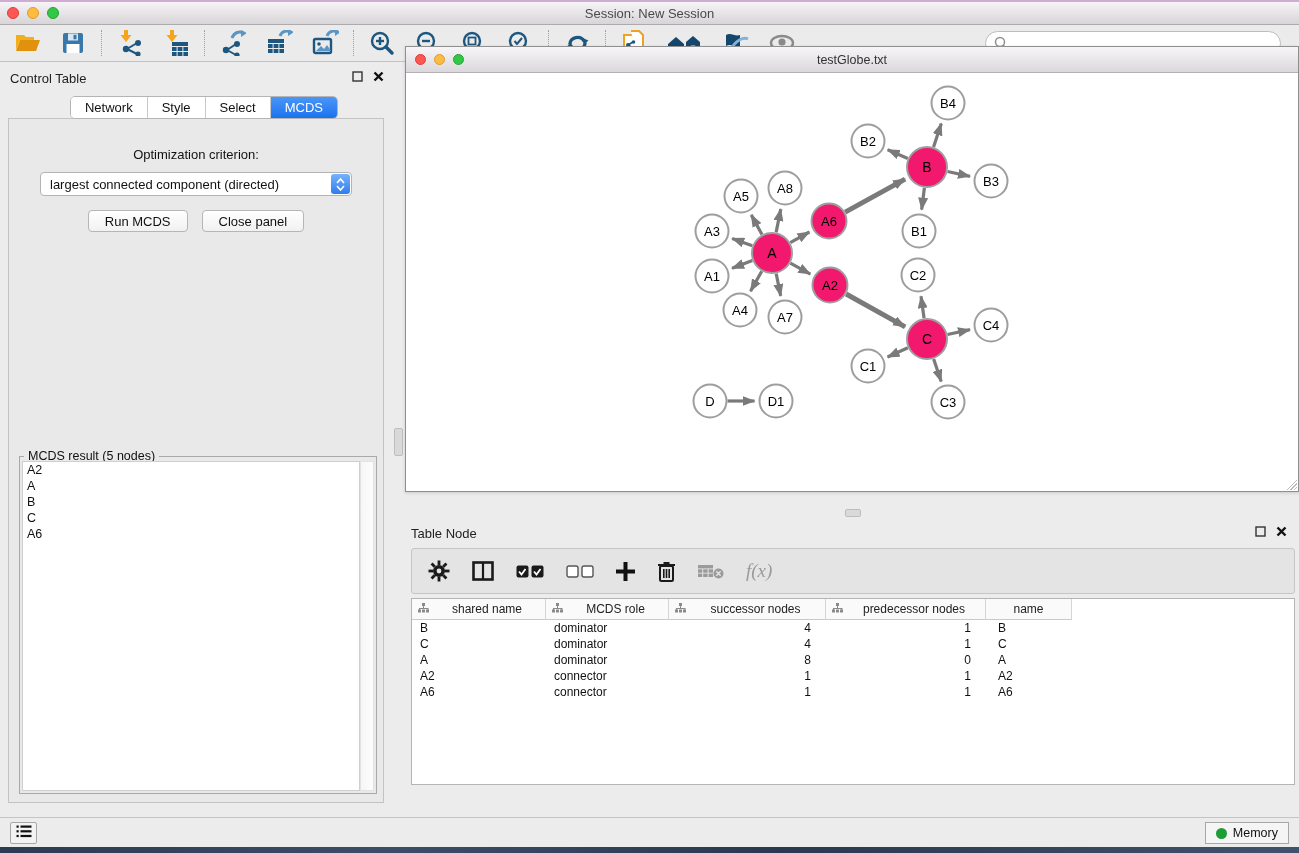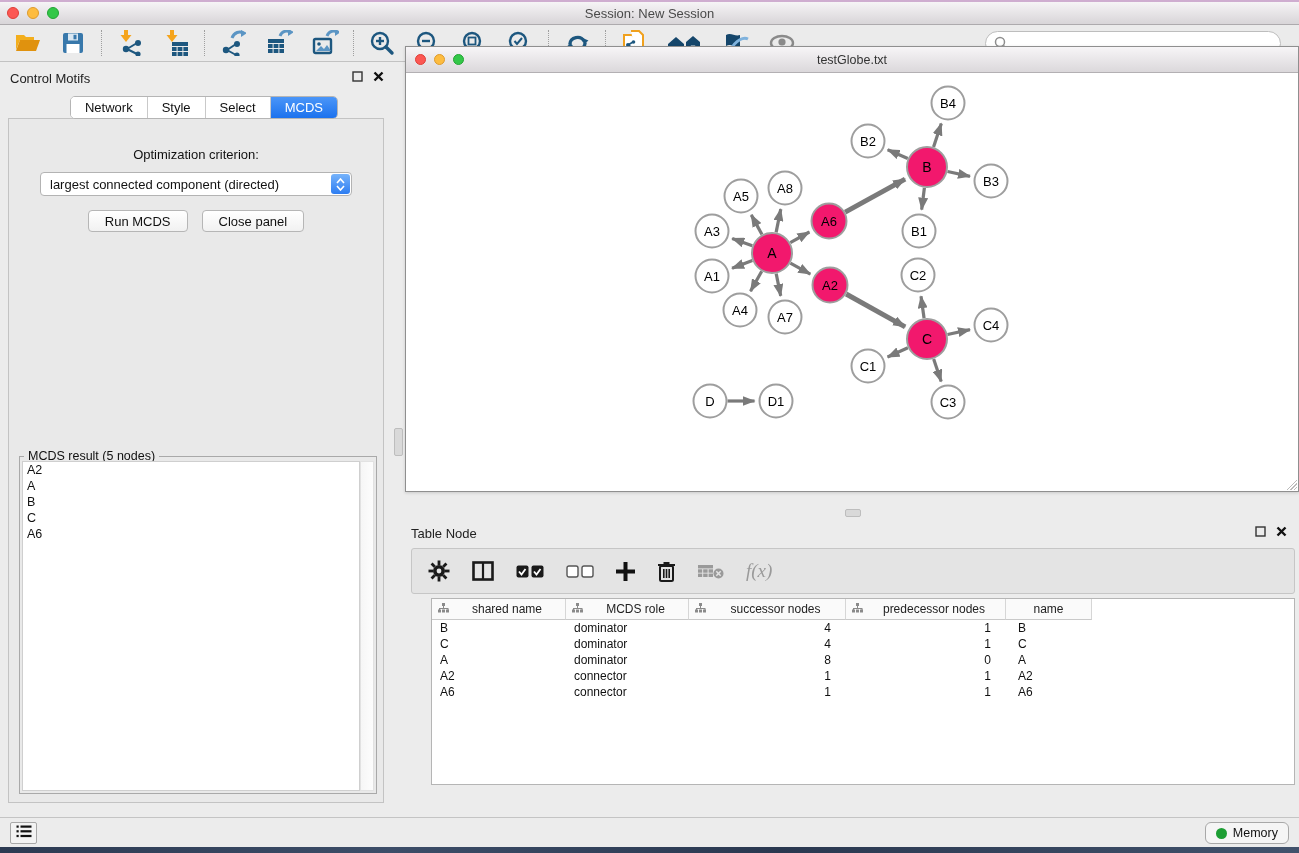--- a/index.html
+++ b/index.html
@@ -80,40 +80,40 @@
   .h-splitter { position:absolute; left:845px; top:509px; width:16px; height:8px;
     background:#d9d9d9; border:1px solid #bdbdbd; border-radius:2px; cursor:ns-resize; }
 
   
   .table-panel { position:absolute; left:399px; top:517px; width:900px; height:300px; }
   .tp-toolbar { position:absolute; left:12px; top:31px; right:4px; height:46px;
     background:#e4e4e4; border:1px solid #c6c6c6; border-radius:3px; display:flex; align-items:center; gap:22px; padding:0 16px; }
   .tp-btn { display:flex; align-items:center; justify-content:center; cursor:pointer; }
   .fx { font-family:"Liberation Serif", serif; font-style:italic; font-size:19px; color:#9a9a9a; }
   .tp-table { position:absolute; left:12px; top:81px; right:4px; height:187px;
-    background:#fff; border:1px solid #b5b5b5; overflow:hidden;margin-left:20px; }
+    background:#fff; border:1px solid #b5b5b5; overflow:hidden; }
   .thead { display:flex; height:21px; font-size:12px; color:#222; }
   .th { display:flex; align-items:center; background:#fafafa; border-right:1px solid #d6d6d6; border-bottom:1px solid #c9c9c9; }
   .th .lbl { flex:1; text-align:center; padding:0 4px; }
   .th .shared-ic { margin-left:6px; }
   .c1 { width:134px; } .c2 { width:123px; } .c3 { width:157px; } .c4 { width:160px; } .c5 { width:86px; }
   .trow { display:flex; height:16px; font-size:12px; color:#111; }
   .td { padding:1px 0; }
   .td.left { padding-left:8px; text-align:left; }
   .td.right { padding-right:15px; text-align:right; }
   .td.name { padding-left:12px; }
   .tp-tabs { position:absolute; left:0; right:0; top:272px; display:flex; justify-content:center; }
 
   
   .statusbar { position:absolute; left:0; top:817px; width:100%; height:30px;
     background:#ececec; border-top:1px solid #c4c4c4; }
   .list-btn { position:absolute; left:10px; top:4px; width:27px; height:22px;
     background:#f3f3f3; border:1px solid #a8a8a8; border-radius:2px; display:flex; align-items:center; justify-content:center; cursor:pointer; }
   .memory-btn { position:absolute; right:10px; top:4px; height:22px; padding:0 10px;
-    background:#f5f5f5; border:1px solid #a8a8a8; border-radius:6px; display:flex; align-items:center; gap:6px; cursor:pointer;justify-content:center; }
+    background:#f5f5f5; border:1px solid #a8a8a8; border-radius:0; display:flex; align-items:center; gap:6px; cursor:pointer;justify-content:center; }
   .memory-dot { width:11px; height:11px; border-radius:50%; background:#1d9e34; }
   .memory-label { font-size:12.5px; color:#111; }
   .desktop-strip { position:absolute; left:0; top:847px; width:100%; height:6px;
     background:linear-gradient(90deg,#2c3a52,#3c4d68 30%,#2a3850 60%,#41526c); }
 </style>
 </head>
 <body>
 
 <div class="titlebar">
   <div class="lights">
@@ -295,21 +295,21 @@
           <circle cx="6" cy="6" r="4.5" fill="none" stroke="#8e8e8e" stroke-width="1.5"></circle>
           <line x1="9.5" y1="9.5" x2="13.5" y2="13.5" stroke="#8e8e8e" stroke-width="1.5"></line>
         </svg>
     </span>
     <input class="search-input" type="text" value="" placeholder="" style="">
   </div>
 </div>
 
 <div class="control-panel">
   <div class="panel-head">
-    <span class="ph-title">Control Motifs</span>
+    <span class="ph-title">Control Table</span>
     <span class="ph-icons">
       <span>
         <svg width="11" height="11" viewBox="0 0 11 11">
             <rect x="1" y="1" width="9" height="9" fill="none" stroke="#333" stroke-width="1.4"></rect>
           </svg>
       </span>
       <span>
         <svg width="11" height="11" viewBox="0 0 11 11">
             <path d="M1.5 1.5l8 8M9.5 1.5l-8 8" stroke="#111" stroke-width="2.4"></path>
           </svg>

